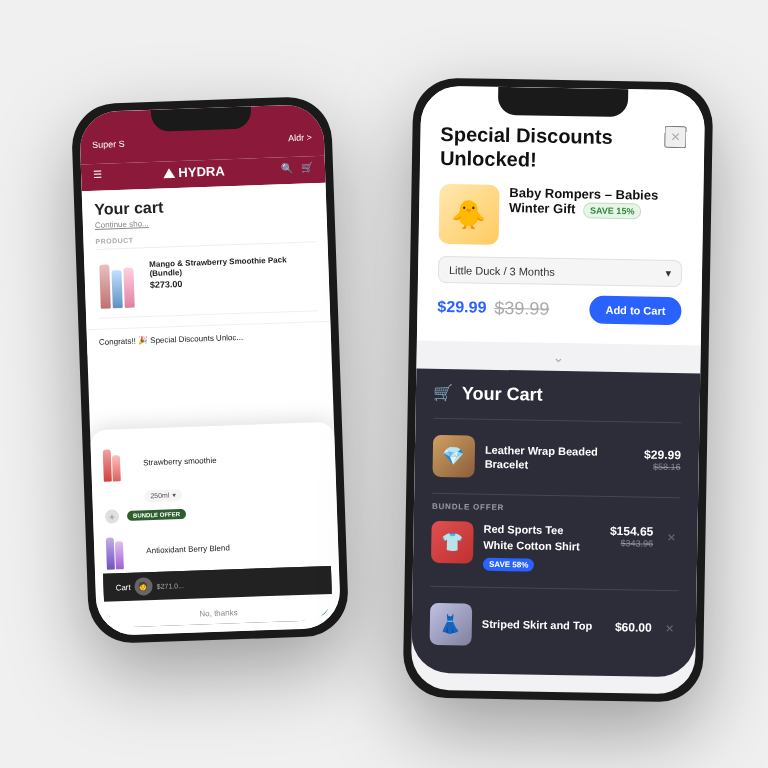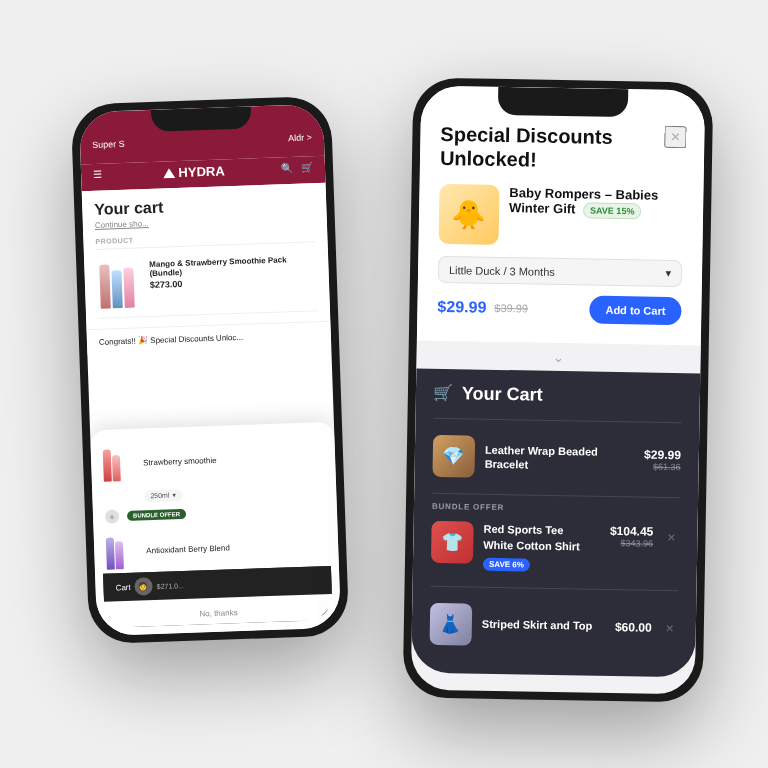--- a/index.html
+++ b/index.html
@@ -402,21 +402,21 @@
       gap: 8px;
     }
 
     .p2-price-current {
       font-size: 16px;
       font-weight: 800;
       color: #2962ff;
     }
 
     .p2-price-original {
-      font-size: 11px;
+      font-size: 18px;
       color: #aaa;
       text-decoration: line-through;
     }
 
     .p2-add-btn {
       margin-left: auto;
       background: #2962ff;
       color: #fff;
       border: none;
       border-radius: 20px;
@@ -734,37 +734,37 @@
 
         <div class="p2-divider"></div>
 
         <div class="p2-cart-item">
           <div class="p2-cart-item-img bracelet-visual">💎</div>
           <div class="p2-cart-item-info">
             <div class="p2-cart-item-name">Leather Wrap Beaded Bracelet</div>
           </div>
           <div>
             <div class="p2-cart-item-price">$29.99</div>
-            <div class="p2-cart-item-price-strike">$61.36</div>
+            <div class="p2-cart-item-price-strike">$58.16</div>
           </div>
         </div>
 
         <div class="p2-divider"></div>
 
         <div class="p2-bundle-label">BUNDLE OFFER</div>
 
         <div class="p2-cart-item" style="align-items:flex-start;">
           <div class="p2-cart-item-img red-tee-visual">👕</div>
           <div class="p2-cart-item-info">
             <div class="p2-cart-item-name">Red Sports Tee</div>
             <div class="p2-cart-item-name" style="margin-top:2px;">White Cotton Shirt</div>
-            <span class="p2-save-cart-badge">SAVE 6%</span>
+            <span class="p2-save-cart-badge">SAVE 58%</span>
           </div>
           <div>
-            <div class="p2-cart-item-price">$104.45</div>
+            <div class="p2-cart-item-price">$154.65</div>
             <div class="p2-cart-item-price-strike">$343.96</div>
           </div>
           <span class="p2-remove-btn">×</span>
         </div>
 
         <div class="p2-divider"></div>
 
         <div class="p2-cart-item">
           <div class="p2-cart-item-img striped-visual">👗</div>
           <div class="p2-cart-item-info">

